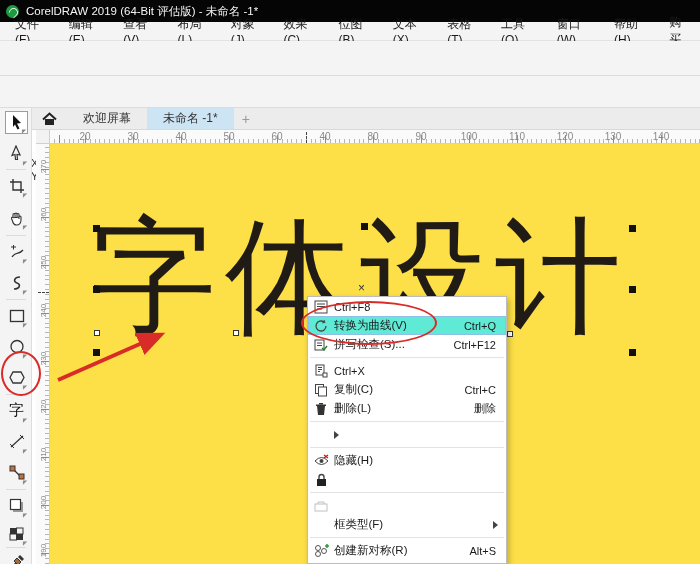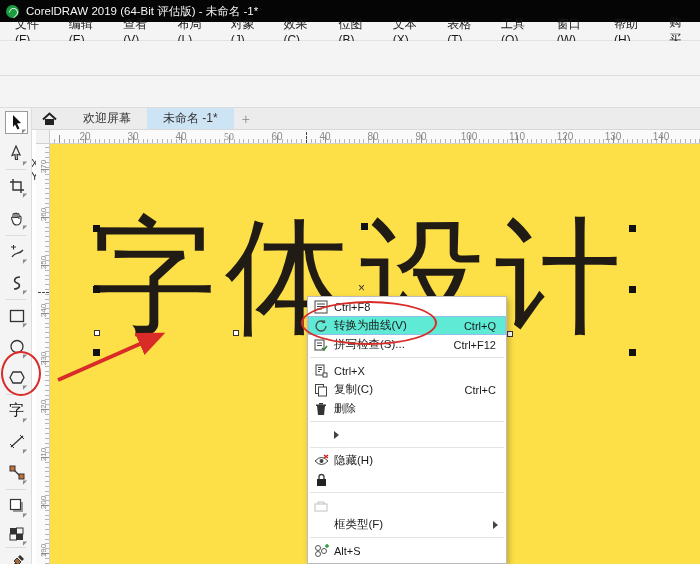--- a/index.html
+++ b/index.html
@@ -347,21 +347,21 @@
 </div>
 
 <div id="rcorner"></div>
 <div id="hruler">
   <div class="minor"></div>
   <div class="major"></div>
   <div id="hmarker"></div>
 <span class="rlabel" style="left: 26px; width: 18px; text-align: center;">20</span>
     <span class="rlabel" style="left: 74px; width: 18px; text-align: center;">30</span>
     <span class="rlabel" style="left: 122px; width: 18px; text-align: center;">40</span>
-    <span class="rlabel" style="left: 170px; width: 18px; text-align: center; font-family: Liberation Serif, serif;">50</span>
+    <span class="rlabel" style="left: 170px; width: 18px; text-align: center;">50</span>
     <span class="rlabel" style="left: 218px; width: 18px; text-align: center;">60</span>
     <span class="rlabel" style="left: 266px; width: 18px; text-align: center;">40</span>
     <span class="rlabel" style="left: 314px; width: 18px; text-align: center;">80</span>
     <span class="rlabel" style="left: 362px; width: 18px; text-align: center;">90</span>
     <span class="rlabel" style="left: 410px; width: 18px; text-align: center;">100</span>
     <span class="rlabel" style="left: 458px; width: 18px; text-align: center;">110</span>
     <span class="rlabel" style="left: 506px; width: 18px; text-align: center;">120</span>
     <span class="rlabel" style="left: 554px; width: 18px; text-align: center;">130</span>
     <span class="rlabel" style="left: 602px; width: 18px; text-align: center;">140</span>
   </div>
@@ -543,20 +543,21 @@
     <span class="sc">Ctrl+C</span>
   </div>
   <div class="mi">
     <span class="ic">
         <svg width="14" height="14">
           <path d="M3 4h8l-1 9H4z" fill="#333"></path>
           <rect x="2" y="2.5" width="10" height="1.5" fill="#333"></rect>
           <rect x="5" y="1" width="4" height="1.5" fill="#333"></rect>
         </svg>
       </span>
+    <span class="lbl">删除(L)</span>
     <span class="sc">删除</span>
   </div>
   <div class="msep"></div>
   <div class="mi">
     <span class="ic"></span>
     <span class="subarrow"></span>
   </div>
   <div class="msep"></div>
   <div class="mi">
     <span class="ic">
@@ -593,20 +594,21 @@
   <div class="msep"></div>
   <div class="mi">
     <span class="ic">
         <svg width="15" height="14">
           <circle cx="4" cy="4" r="2.5" fill="none" stroke="#555"></circle>
           <circle cx="4" cy="10" r="2.5" fill="none" stroke="#555"></circle>
           <circle cx="10" cy="7" r="2.5" fill="none" stroke="#555"></circle>
           <path d="M11 2h4M13 0v4" stroke="#2a9d3f" stroke-width="1.5"></path>
         </svg>
       </span>
+    <span class="lbl">创建新对称(R)</span>
     <span class="sc">Alt+S</span>
   </div>
   <div class="msep"></div>
 </div>
 
 <div class="red-ellipse" style="left:1px; top:351px; width:40px; height:45px"></div>
 <div class="red-ellipse" style="left:301px; top:301px; width:136px; height:44px"></div>
 <svg id="annot-svg" width="700" height="564">
   <defs>
     <marker id="ah" markerWidth="8" markerHeight="8" refX="5" refY="3" orient="auto">

